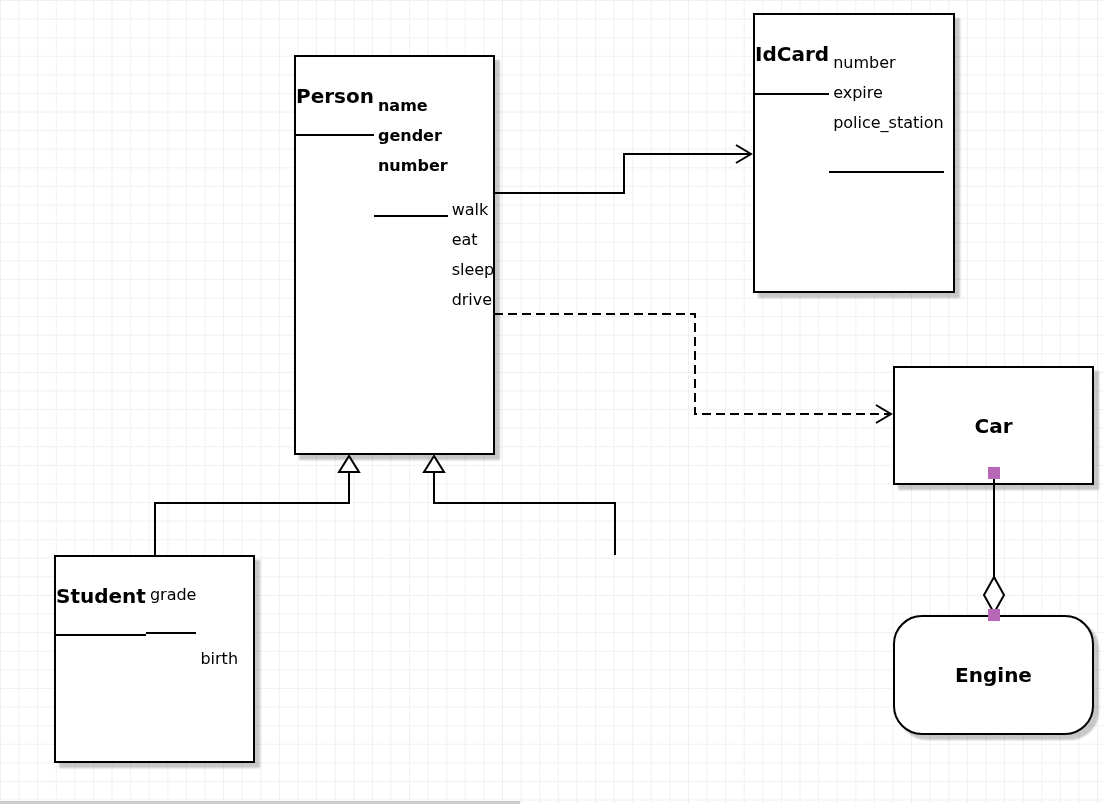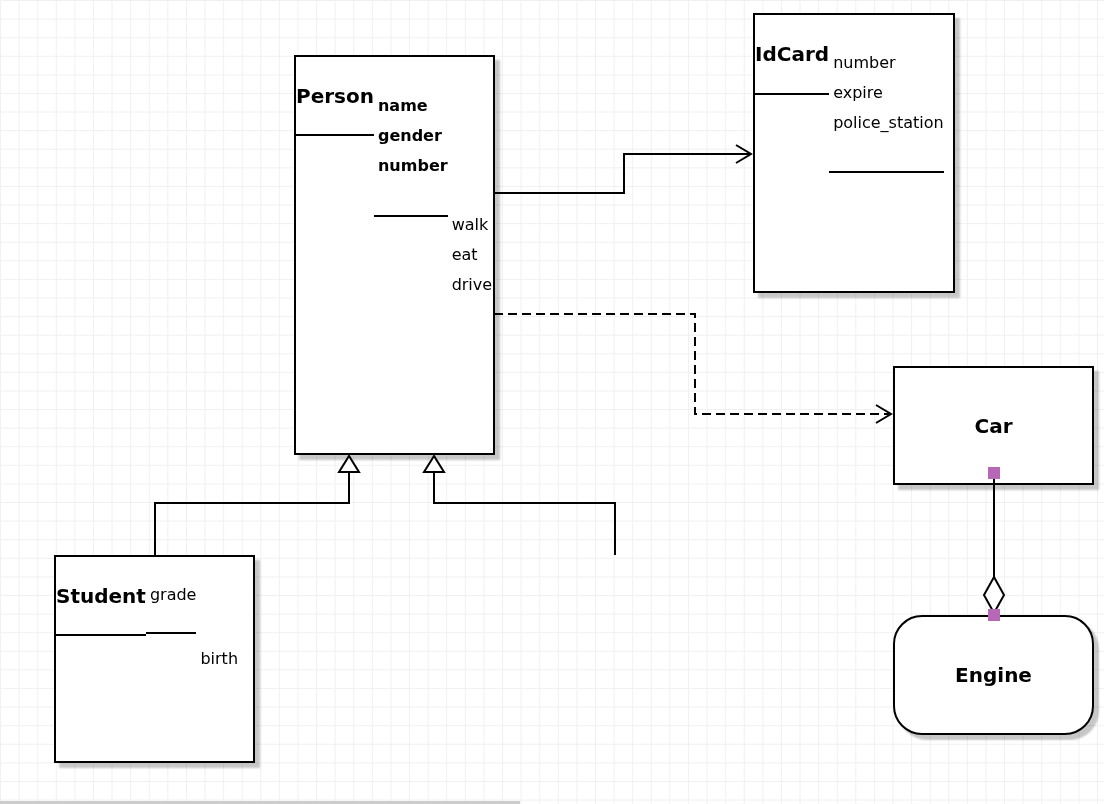--- a/index.html
+++ b/index.html
@@ -73,20 +73,21 @@
   <div class="uml-class" style="left:294px;top:55px;width:201px;height:400px;">
     <div class="uml-title" style="height:77px;">Person</div>
     <div class="uml-sec" style="height:160px;font-weight:bold;">
       <div>name</div>
       <div>gender</div>
       <div>number</div>
     </div>
     <div class="uml-sec last">
       <div>walk</div>
       <div>eat</div>
+      <div>sleep</div>
       <div>drive</div>
     </div>
   </div>
 
   <div class="uml-class" style="left:753px;top:13px;width:202px;height:280px;">
     <div class="uml-title" style="height:78px;">IdCard</div>
     <div class="uml-sec" style="height:158px;">
       <div>number</div>
       <div>expire</div>
       <div>police_station</div>

